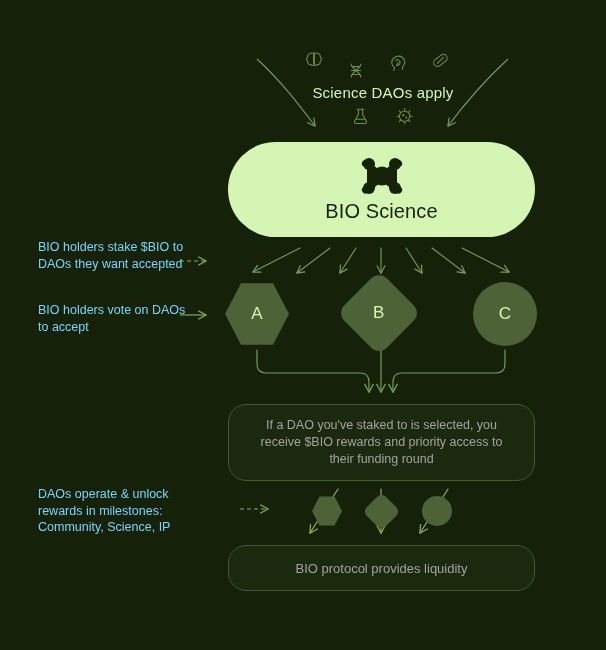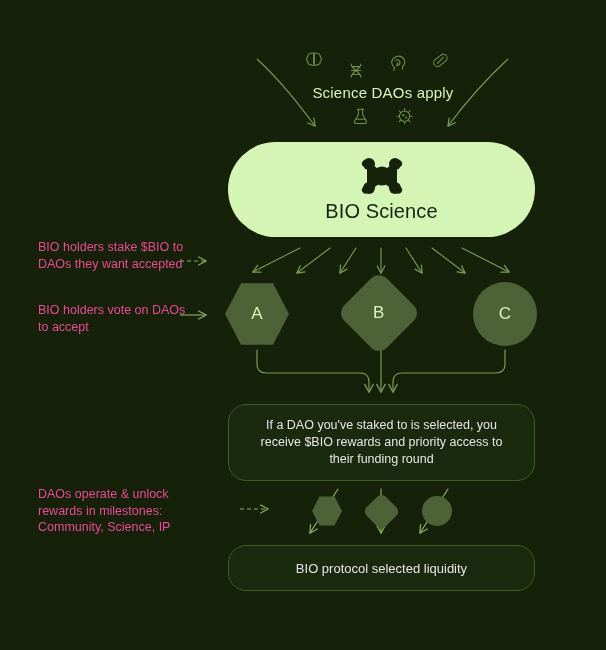--- a/index.html
+++ b/index.html
@@ -56,21 +56,21 @@
     font-size: 20px;
     color: #16230a;
     letter-spacing: .1px;
   }
 
   
   .note {
     position: absolute;
     font-size: 12.5px;
     line-height: 16.5px;
-    color: #ec4899;
+    color: #7dd3fc;
     width: 150px;
   }
   .note-1 { left: 38px; top: 239px; }
   .note-2 { left: 38px; top: 302px; }
   .note-3 { left: 38px; top: 486px; }
 
   
   .dao-node {
     position: absolute;
     width: 64px;
@@ -103,21 +103,21 @@
   .info-box {
     position: absolute;
     border: 1px solid #3e5c28;
     border-radius: 18px;
     background: #1b2a0e;
     box-sizing: border-box;
     display: flex;
     align-items: center;
     justify-content: center;
     text-align: center;
-    color: #e5e5e5;
+    color: #a3a3a3;
   }
   .box-reward {
     left: 228px; top: 404px;
     width: 307px; height: 77px;
     font-size: 12.5px;
     line-height: 17px;
     padding: 0 22px;
   }
   .box-liquidity {
     left: 228px; top: 545px;
@@ -267,16 +267,16 @@
 
   <div class="info-box box-reward">
     <span>If a DAO you've staked to is selected, you receive $BIO rewards and priority access to their funding round</span>
   </div>
 
   <div class="mini mini-hex mini-1"></div>
   <div class="mini mini-diamond mini-2"></div>
   <div class="mini mini-circle mini-3"></div>
 
   <div class="info-box box-liquidity">
-    <span>BIO protocol selected liquidity</span>
+    <span>BIO protocol provides liquidity</span>
   </div>
 
 </div>
 
 </body></html>

